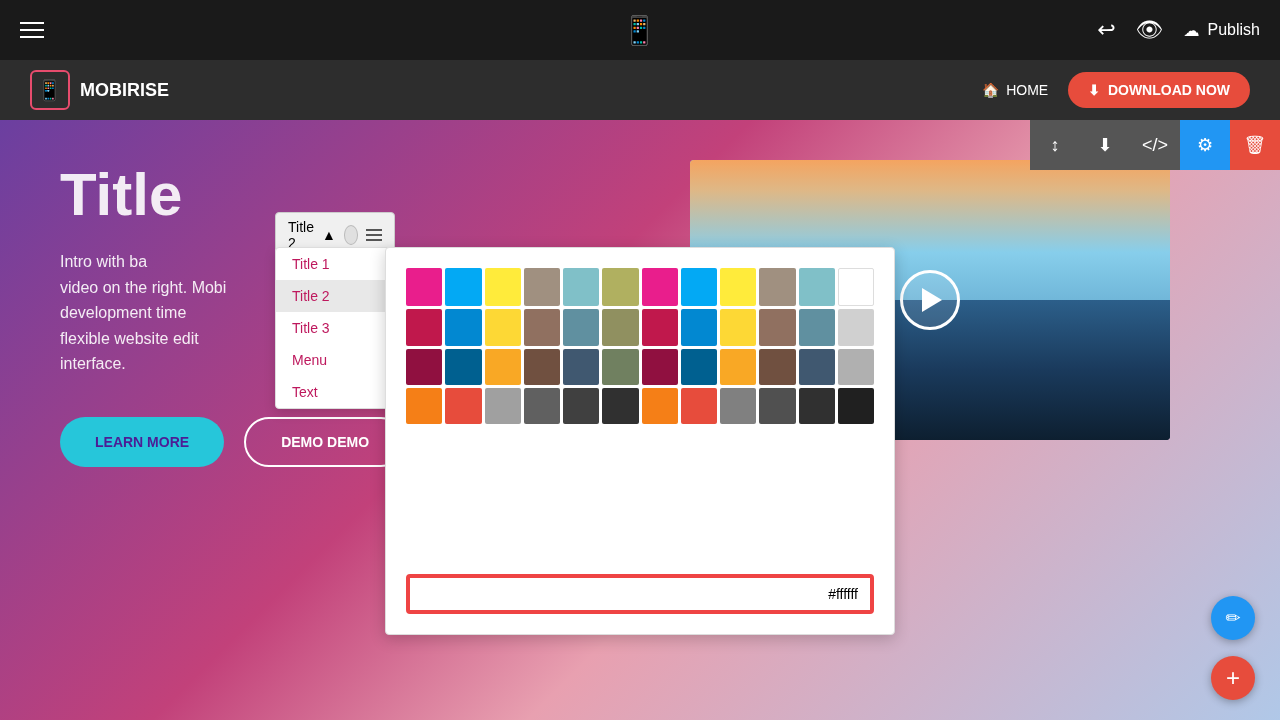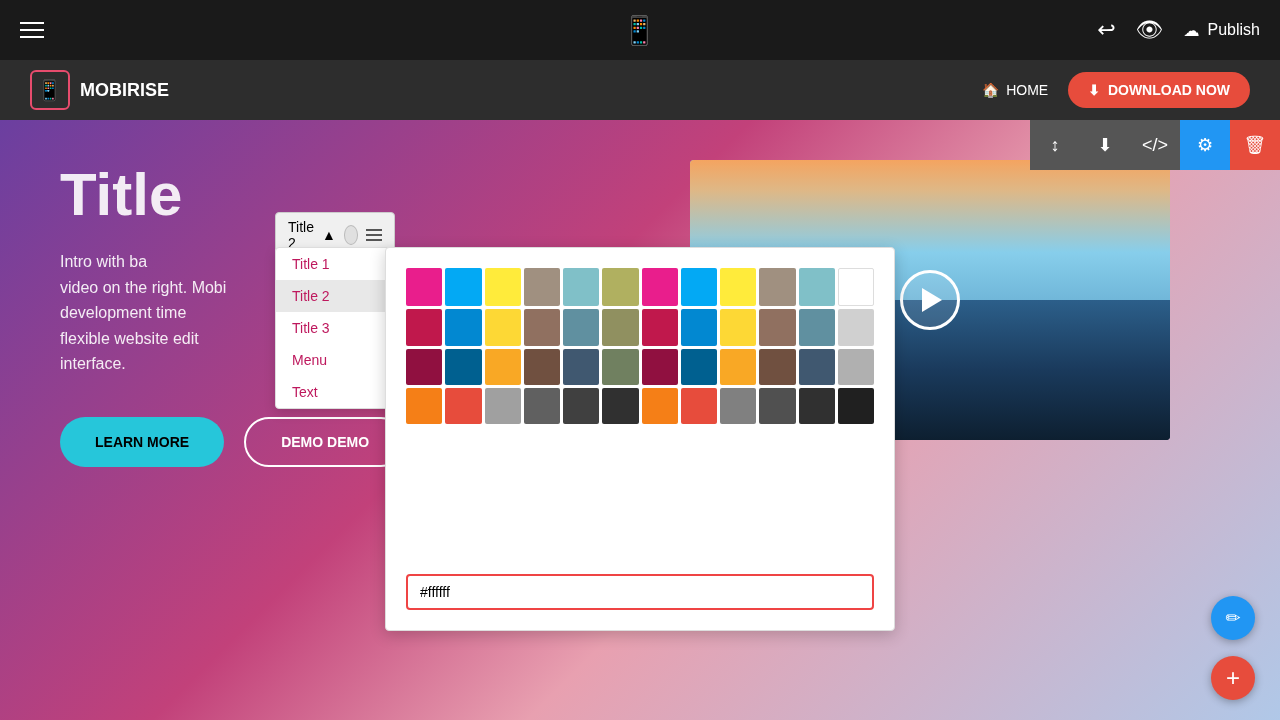--- a/index.html
+++ b/index.html
@@ -105,21 +105,21 @@
       display: flex;
       align-items: flex-start;
       padding: 40px 60px;
     }
     .hero-left { flex: 1; color: white; }
     .hero-title { font-size: 60px; font-weight: bold; color: white; opacity: 0.9; margin-bottom: 20px; }
     .hero-subtitle { font-size: 16px; color: rgba(255,255,255,0.9); line-height: 1.6; max-width: 500px; margin-bottom: 30px; }
     .hero-buttons { display: flex; gap: 20px; margin-top: 40px; }
     .btn-learn {
       background: #26c6da;
-      color: #000000;
+      color: #4c1d95;
       border: none;
       padding: 15px 35px;
       border-radius: 30px;
       font-size: 14px;
       font-weight: bold;
       cursor: pointer;
     }
     .btn-demo {
       background: transparent;
       color: white;
@@ -304,24 +304,25 @@
     }
     .hex-input-wrapper {
       display: flex;
       flex-direction: column;
       gap: 8px;
       flex: 1;
     }
     .hex-input {
       width: 100%;
       padding: 8px 12px;
-      border: 2px solid #ef4444;
+      border: 4px solid #ef4444;
       border-radius: 4px;
       font-size: 14px;
       margin-top: 135px;
+      text-align: right;
     }
 
     
     .fab-edit {
       position: absolute;
       bottom: 80px;
       right: 25px;
       width: 44px; height: 44px;
       border-radius: 50%;
       background: #2196f3;

